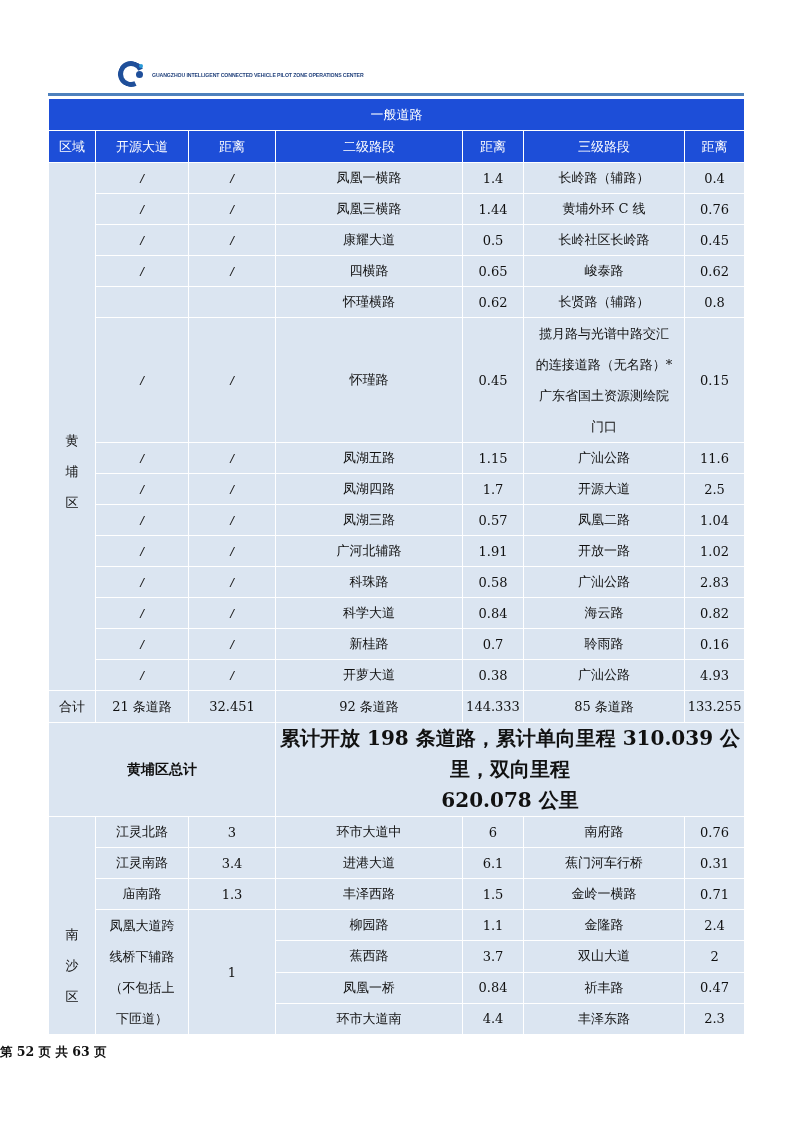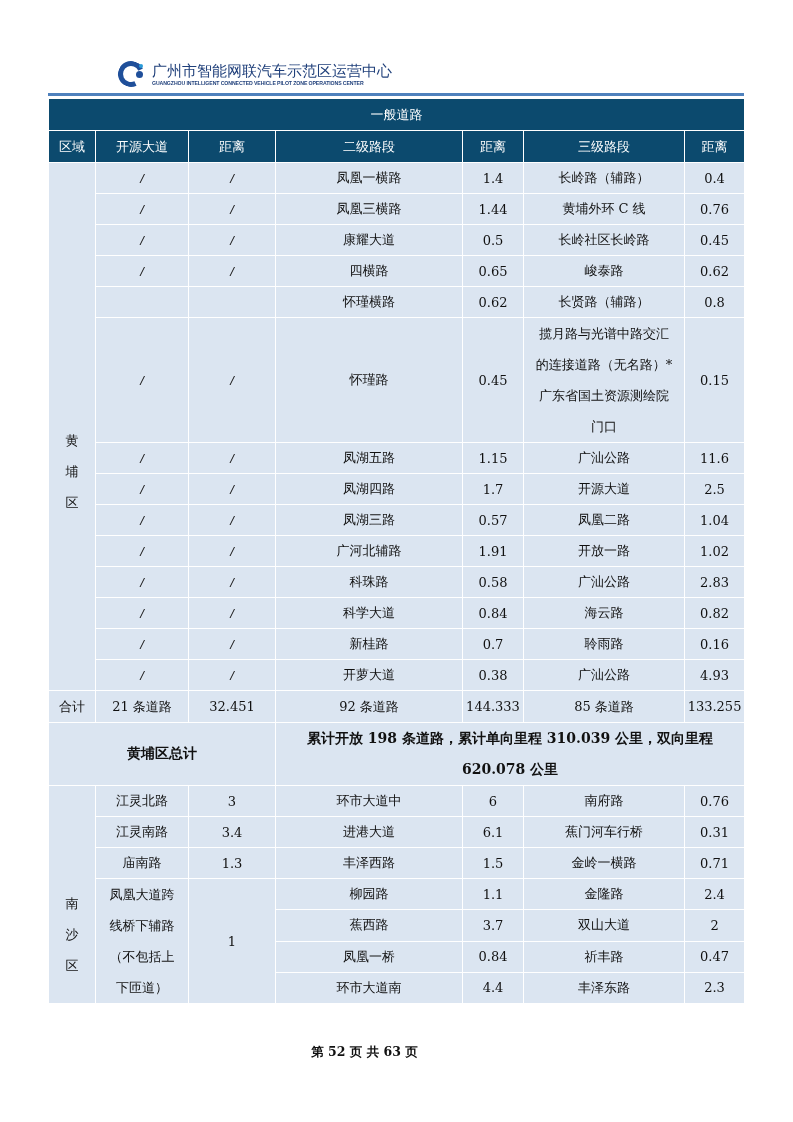--- a/index.html
+++ b/index.html
@@ -9,48 +9,47 @@
   .logo .ring { position:absolute; left:0; top:1px; width:26px; height:26px; border-radius:50%; border:5px solid #1f4f9a; border-right-color:transparent; box-sizing:border-box; transform:rotate(20deg); }
   .logo .dot { position:absolute; left:18px; top:11px; width:7px; height:7px; border-radius:50%; background:#1f4f9a; }
   .logo .dot2 { position:absolute; left:21px; top:4px; width:4px; height:4px; border-radius:50%; background:#2a9bd8; }
   .brand { margin-left:4px; display:flex; flex-direction:column; }
   .brand .cn { font-family:"DejaVu Sans","Liberation Sans",sans-serif; font-size:15px; color:#1f3f7a; letter-spacing:0px; line-height:17px; }
   .brand .en { font-family:"Liberation Sans",sans-serif; font-size:5.2px; color:#1f3f7a; font-weight:bold; line-height:7px; letter-spacing:-0.1px; }
   .topline { position:absolute; left:48px; top:93px; width:696px; height:3px; background:#4f81bd; }
 
   table { position:absolute; left:48px; top:98px; width:696px; border-collapse:collapse; table-layout:fixed; font-size:13px; }
   td, th { border:1px solid #ffffff; text-align:center; vertical-align:middle; padding:0; }
-  th { background:#0c4a6e; color:#ffffff; font-family:"DejaVu Sans","Liberation Sans",sans-serif; font-weight:normal; font-size:13px; }
+  th { background:#1d4ed8; color:#ffffff; font-family:"DejaVu Sans","Liberation Sans",sans-serif; font-weight:normal; font-size:13px; }
   td { background:#dbe5f1; }
   tr.title th { height:31px; }
   tr.cols th { height:31px;margin-top:26px; }
   tr.r td { height:30px; }
   tr.tall td { height:122px; }
   .multiline span { display:block; line-height:31px; }
   .slash { font-family:"Liberation Sans",sans-serif; font-style:italic; }
   .vert span { display:block; line-height:31px; }
   .sum td { height:31px; }
   .total td { height:60px; font-weight:bold; font-size:14px; }
-  .total .big { line-height:31px; font-size:14px;margin-top:12px; }
+  .total .big { line-height:31px; font-size:20px;margin-top:12px; }
   .total .big span { display:block; }
   .total .label { font-size:14px;text-align:center; }
   .sans { font-family:"DejaVu Sans","Liberation Sans",sans-serif; }
-  .footer { position:absolute; left:0; width:729px; top:1044px; text-align:center; font-size:12.5px; font-weight:bold; }
+  .footer { position:absolute; left:0; width:729px; top:1044px; font-size:12.5px; font-weight:bold; }
 </style>
 </head>
 <body>
 
 <div class="header">
   <div class="logo">
     <div class="ring"></div>
       <div class="dot"></div>
       <div class="dot2"></div>
   </div>
   <div class="brand">
-    <span class="cn">广州市智能网联汽车示范区运营中心</span>
     <span class="en">GUANGZHOU INTELLIGENT CONNECTED VEHICLE PILOT ZONE OPERATIONS CENTER</span>
   </div>
 </div>
 <div class="topline"></div>
 
 <table>
   <colgroup>
     <col style="width:47px">
       <col style="width:93px">
       <col style="width:87px">

